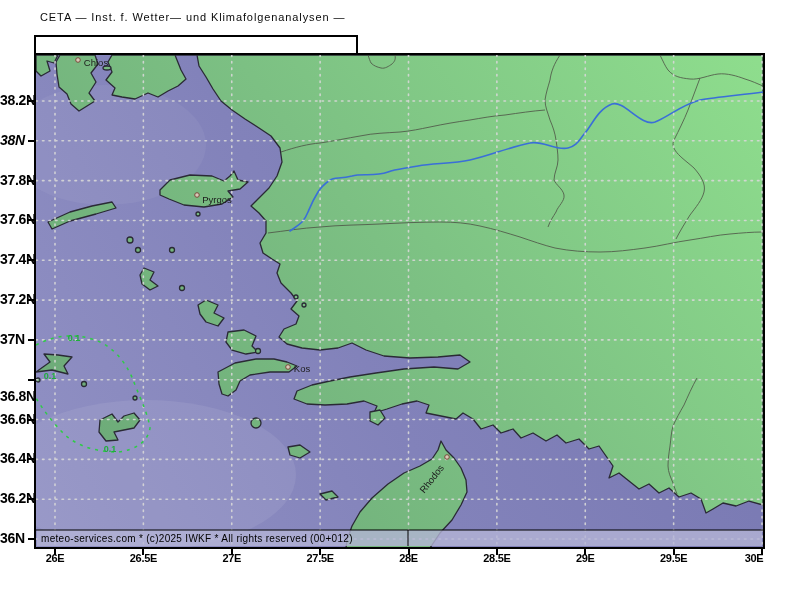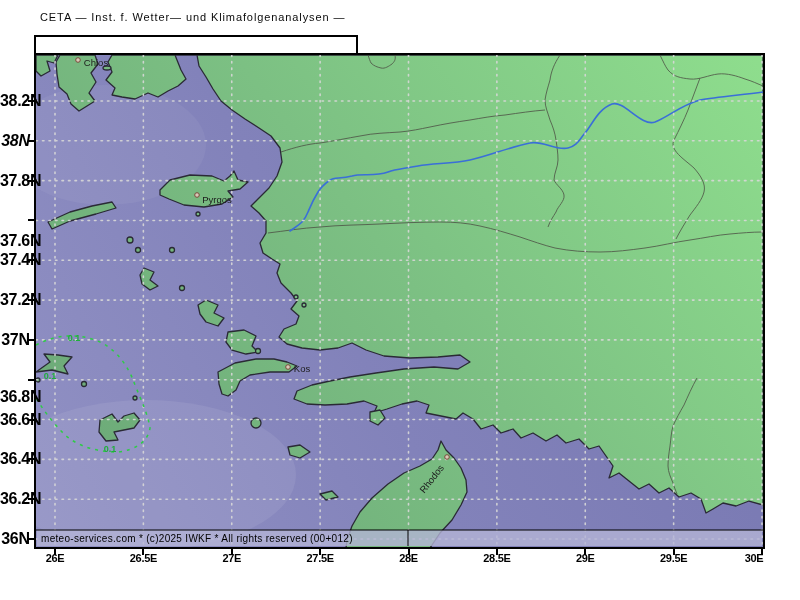--- a/index.html
+++ b/index.html
@@ -6,21 +6,21 @@
   #page{position:relative;width:800px;height:572px;background:#ffffff;overflow:hidden;
         font-family:"Liberation Sans",sans-serif;color:#000;}
   .abs{position:absolute;}
   #main-title{left:40px;top:11px;font-size:11px;letter-spacing:0.9px;color:#0a0a0a;white-space:pre;}
   #param-box{left:34px;top:35px;border:2px solid #000;background:#fff;padding:1px 5px 2px 4px;
              font-family:"DejaVu Sans Mono",monospace;font-size:12px;letter-spacing:1.4px;white-space:pre;}
   #datetime{top:38px;right:24px;font-family:"DejaVu Sans Mono",monospace;font-weight:bold;
             font-size:13px;letter-spacing:0.4px;white-space:pre;}
   #map-frame{left:34px;top:53px;width:731px;height:496px;border:2px solid #000;box-sizing:border-box;}
   #map-svg{position:absolute;left:36px;top:55px;}
-  .lat-label{position:absolute;left:0;width:31px;text-align:center;font-size:16px;font-weight:bold;
+  .lat-label{position:absolute;left:0;width:31px;text-align:left;font-size:14px;font-weight:bold;
              letter-spacing:-0.3px;line-height:13px;}
   .lon-label{position:absolute;top:552px;width:52px;text-align:center;font-size:11px;font-weight:bold;
              letter-spacing:-0.3px;line-height:13px;}
   .tick{position:absolute;background:#000;}
   text{font-family:"Liberation Sans",sans-serif;}
   .place-label{font-size:9.5px;fill:#1c1c1c;}
   .contour-label{font-size:9px;fill:#1fae3c;font-weight:bold;}
   #band-text{font-size:10px;fill:#000;letter-spacing:0.3px;}
 </style>
 </head>
@@ -155,21 +155,21 @@
       <div class="lat-label" style="top: 412.545px;">36.6N</div>
       <div class="tick" style="left: 28px; top: 378.727px; width: 7px; height: 2px;"></div>
       <div class="lat-label" style="top: 390px;">36.8N</div>
       <div class="tick" style="left: 28px; top: 338.909px; width: 7px; height: 2px;"></div>
       <div class="lat-label" style="top: 332.909px;">37N</div>
       <div class="tick" style="left: 28px; top: 299.091px; width: 7px; height: 2px;"></div>
       <div class="lat-label" style="top: 293.091px;">37.2N</div>
       <div class="tick" style="left: 28px; top: 259.273px; width: 7px; height: 2px;"></div>
       <div class="lat-label" style="top: 253.273px;">37.4N</div>
       <div class="tick" style="left: 28px; top: 219.454px; width: 7px; height: 2px;"></div>
-      <div class="lat-label" style="top: 213.454px; margin-top: 21px;">37.6N</div>
+      <div class="lat-label" style="top: 213.454px;">37.6N</div>
       <div class="tick" style="left: 28px; top: 179.636px; width: 7px; height: 2px;"></div>
       <div class="lat-label" style="top: 173.636px;">37.8N</div>
       <div class="tick" style="left: 28px; top: 139.818px; width: 7px; height: 2px;"></div>
       <div class="lat-label" style="top: 133.818px; font-style: italic;">38N</div>
       <div class="tick" style="left: 28px; top: 99.9998px; width: 7px; height: 2px;"></div>
       <div class="lat-label" style="top: 93.9998px;">38.2N</div>
       <div class="tick" style="left: 54px; top: 549px; width: 2px; height: 6px;"></div>
       <div class="lon-label" style="left: 29px;">26E</div>
       <div class="tick" style="left: 142.375px; top: 549px; width: 2px; height: 6px;"></div>
       <div class="lon-label" style="left: 117.375px;">26.5E</div>

